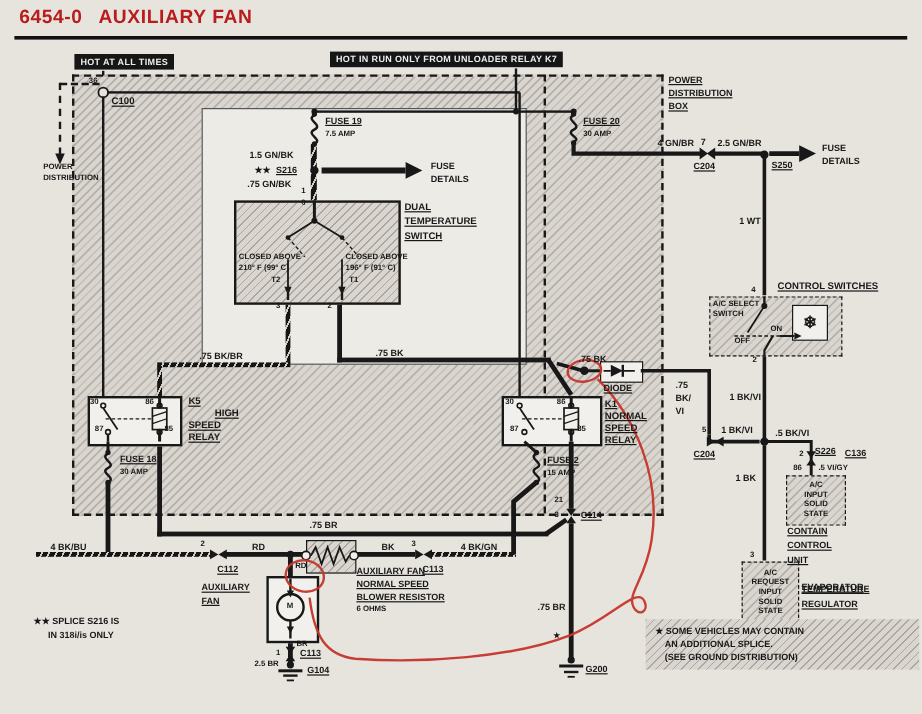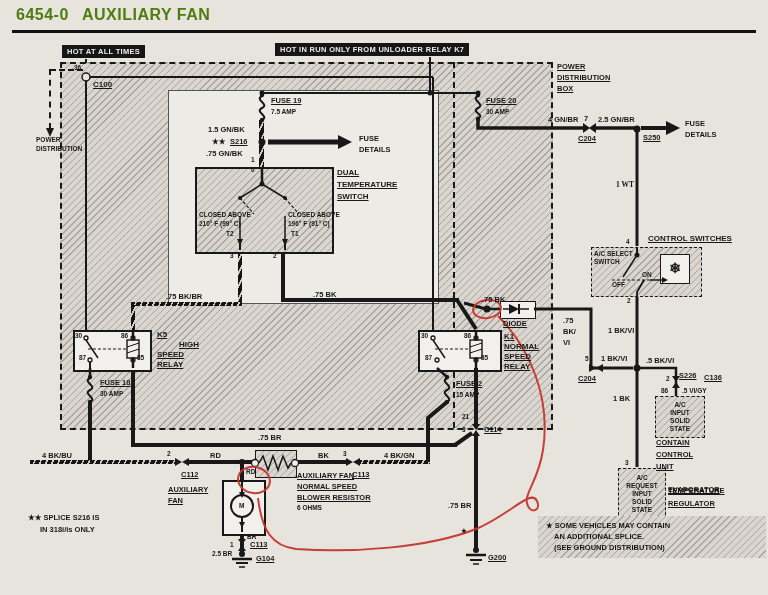--- a/index.html
+++ b/index.html
@@ -3,21 +3,21 @@
 <meta charset="utf-8">
 <style>
   html,body{margin:0;padding:0;}
   body{font-family:"Liberation Sans",sans-serif;background:#e7e4de;}
   #page{position:relative;width:768px;height:595px;background:#e7e4de;overflow:hidden;}
   .abs{position:absolute;}
   .lbl{position:absolute;font-weight:bold;font-size:8px;line-height:1.2;color:#181818;white-space:nowrap;}
   .u{text-decoration:underline;}
   .s7{font-size:6.5px;}
   .s75{font-size:7.5px;}
-  .ttl{position:absolute;font-size:16px;font-weight:bold;color:#4d7c0f;letter-spacing:.5px;}
+  .ttl{position:absolute;font-size:16px;font-weight:bold;color:#b91c1c;letter-spacing:.5px;}
   .banner{position:absolute;background:#161616;color:#ececec;font-weight:bold;font-size:7.5px;line-height:13px;padding:0 5px;letter-spacing:.3px;}
   .wire{position:absolute;background:#181818;}
   .wstripe{position:absolute;background:repeating-linear-gradient(115deg,#151515 0 4px,#cfccc5 4px 5.5px);}
   .hatch{position:absolute;background-color:#dad6cf;background-image:repeating-linear-gradient(135deg,rgba(45,45,45,.28) 0 1px,transparent 1px 5px);}
   .whitebox{position:absolute;background:#f1f0ec;border:2px solid #181818;}
   .dashbox{border:2px dashed #181818;}
   .dashbox15{border:1.5px dashed #181818;}
   .dashv{position:absolute;border-left:2px dashed #181818;}
   .dashh{position:absolute;border-top:2px dashed #181818;}
   .ctr{display:flex;flex-direction:column;align-items:center;justify-content:center;text-align:center;}
@@ -284,21 +284,21 @@
   <div class="lbl s75" style="left:482px;top:295px;">.75 BK</div>
   <div class="lbl u s75" style="left:503px;top:319px;">DIODE</div>
 
   <div class="lbl s75" style="left:548px;top:115px;">4 GN/BR</div>
   <div class="lbl s75" style="left:584px;top:114px;">7</div>
   <div class="lbl s75" style="left:598px;top:115px;">2.5 GN/BR</div>
   <div class="lbl u s75" style="left:578px;top:134px;">C204</div>
   <div class="lbl u s75" style="left:643px;top:133px;">S250</div>
   <div class="lbl s75" style="left:685px;top:119px;">FUSE</div>
   <div class="lbl s75" style="left:685px;top:130px;">DETAILS</div>
-  <div class="lbl s75" style="left:616px;top:180px;font-family:Liberation Serif, serif;">1 WT</div>
+  <div class="lbl s75" style="left:616px;top:180px;">1 WT</div>
 
   <div class="lbl u" style="left:648px;top:234px;text-align:right;">CONTROL SWITCHES</div>
   <div class="lbl s7" style="left:626px;top:238px;">4</div>
   <div class="lbl s7" style="left:594px;top:250px;">A/C SELECT</div>
   <div class="lbl s7" style="left:594px;top:258px;">SWITCH</div>
   <div class="lbl s7" style="left:612px;top:281px;">OFF</div>
   <div class="lbl s7" style="left:642px;top:271px;">ON</div>
   <div class="lbl s7" style="left:627px;top:297px;">2</div>
 
   <div class="lbl s75" style="left:608px;top:326px;">1 BK/VI</div>

